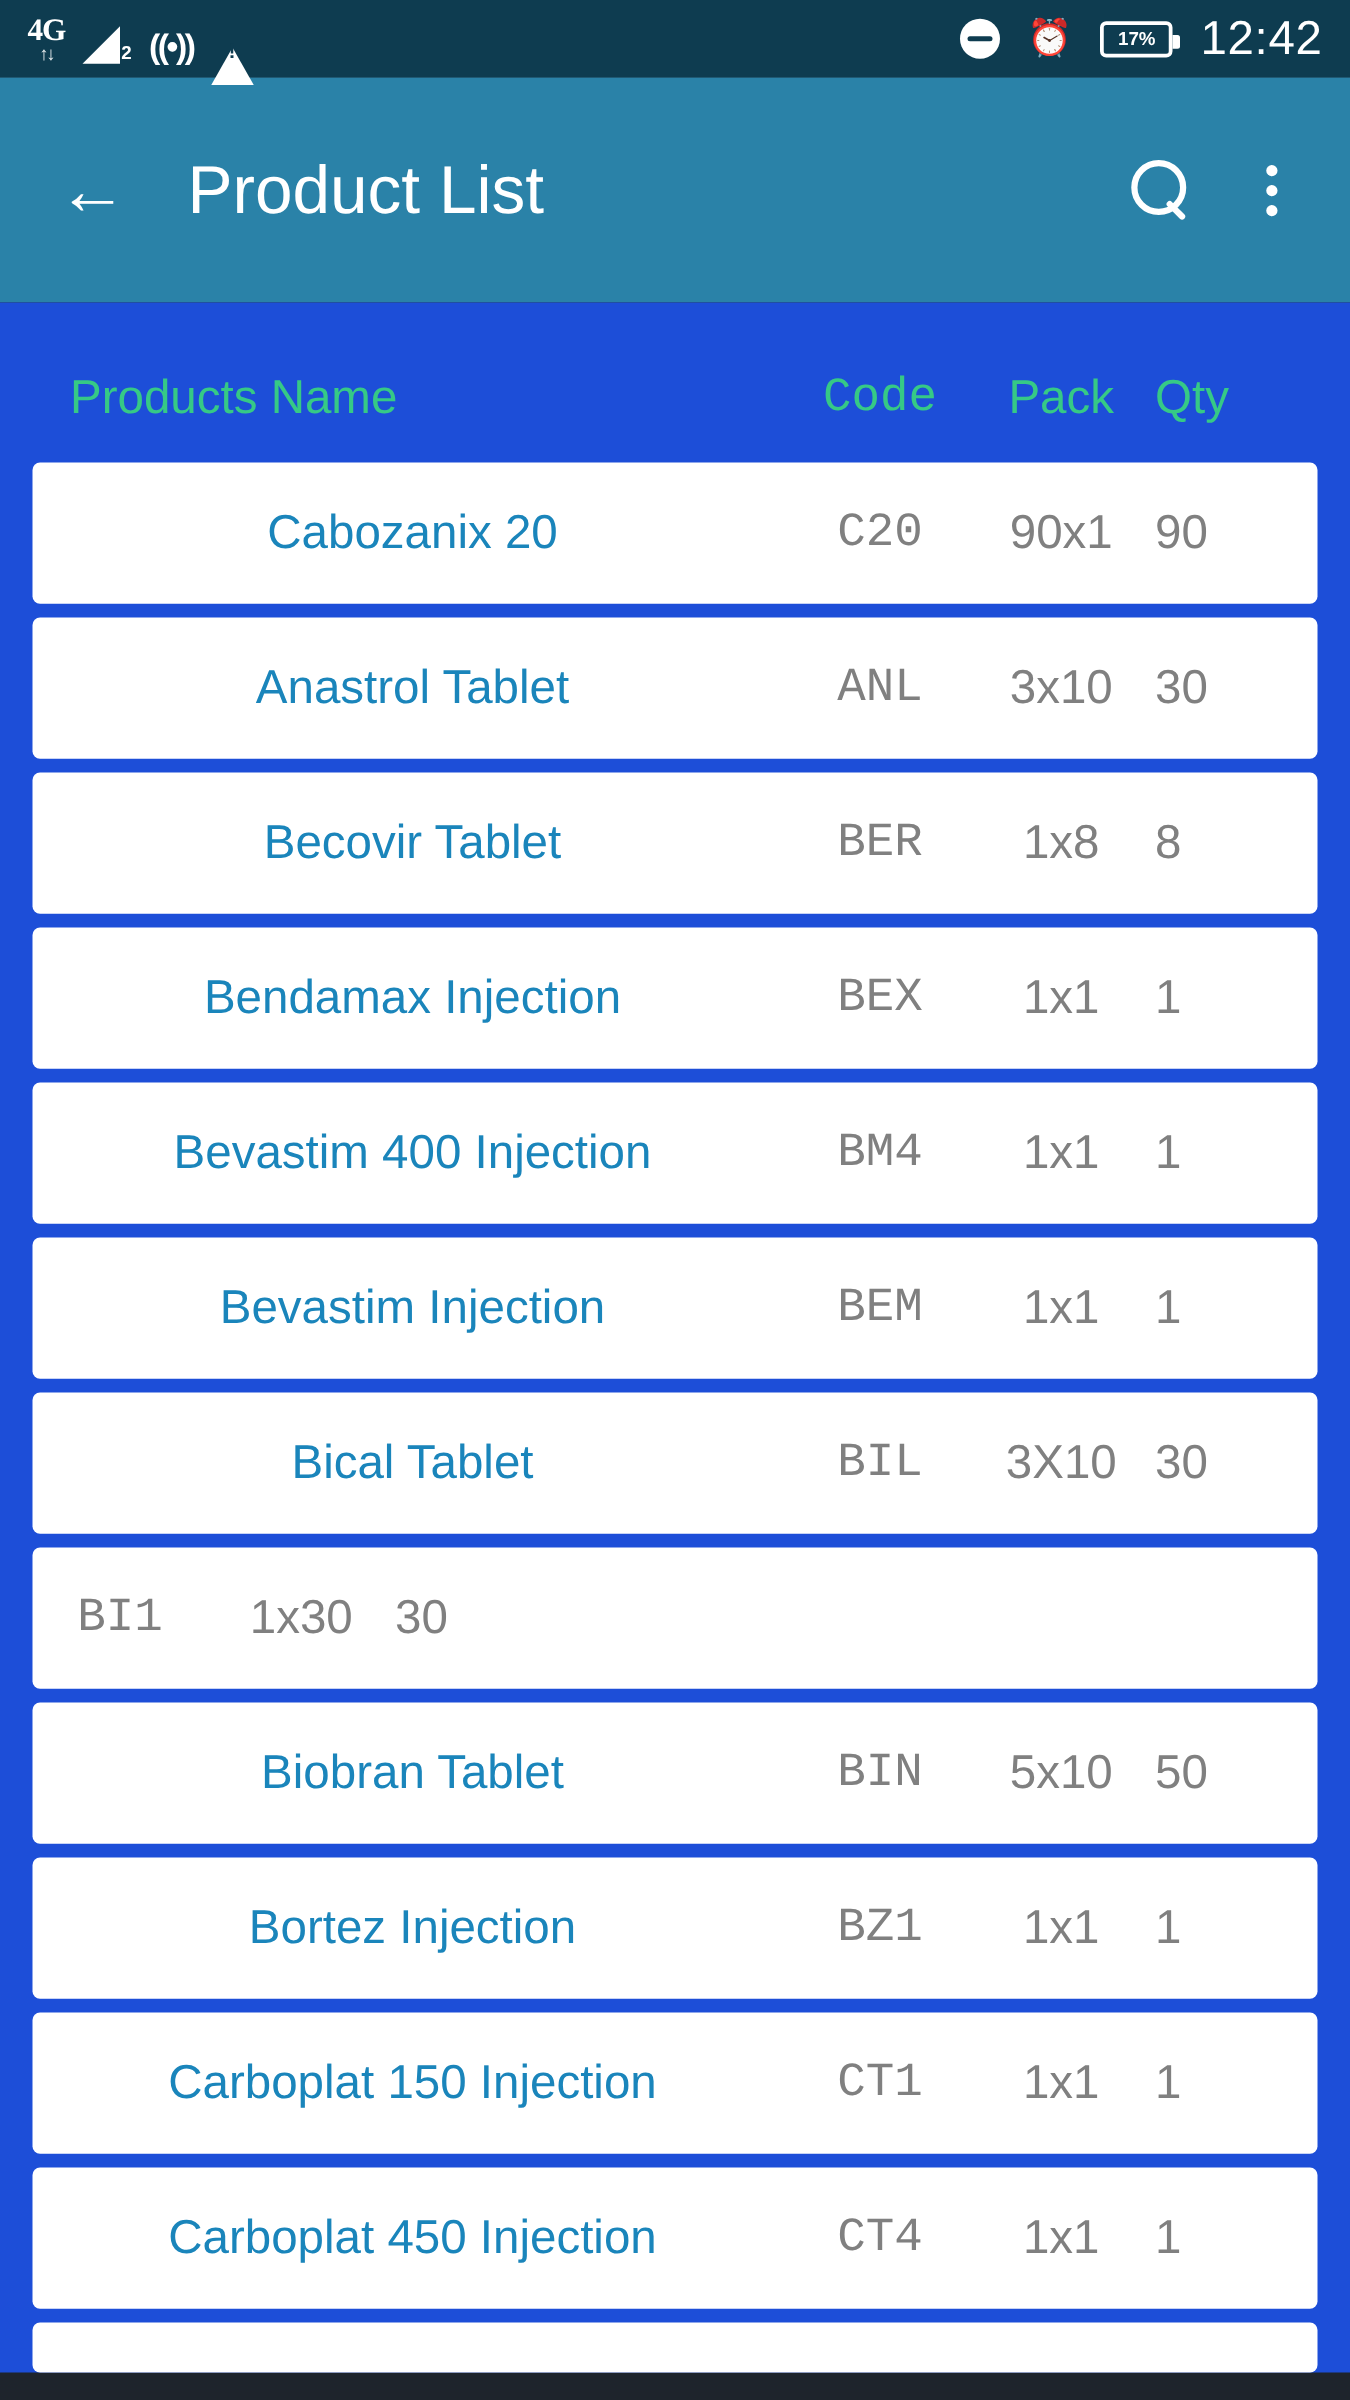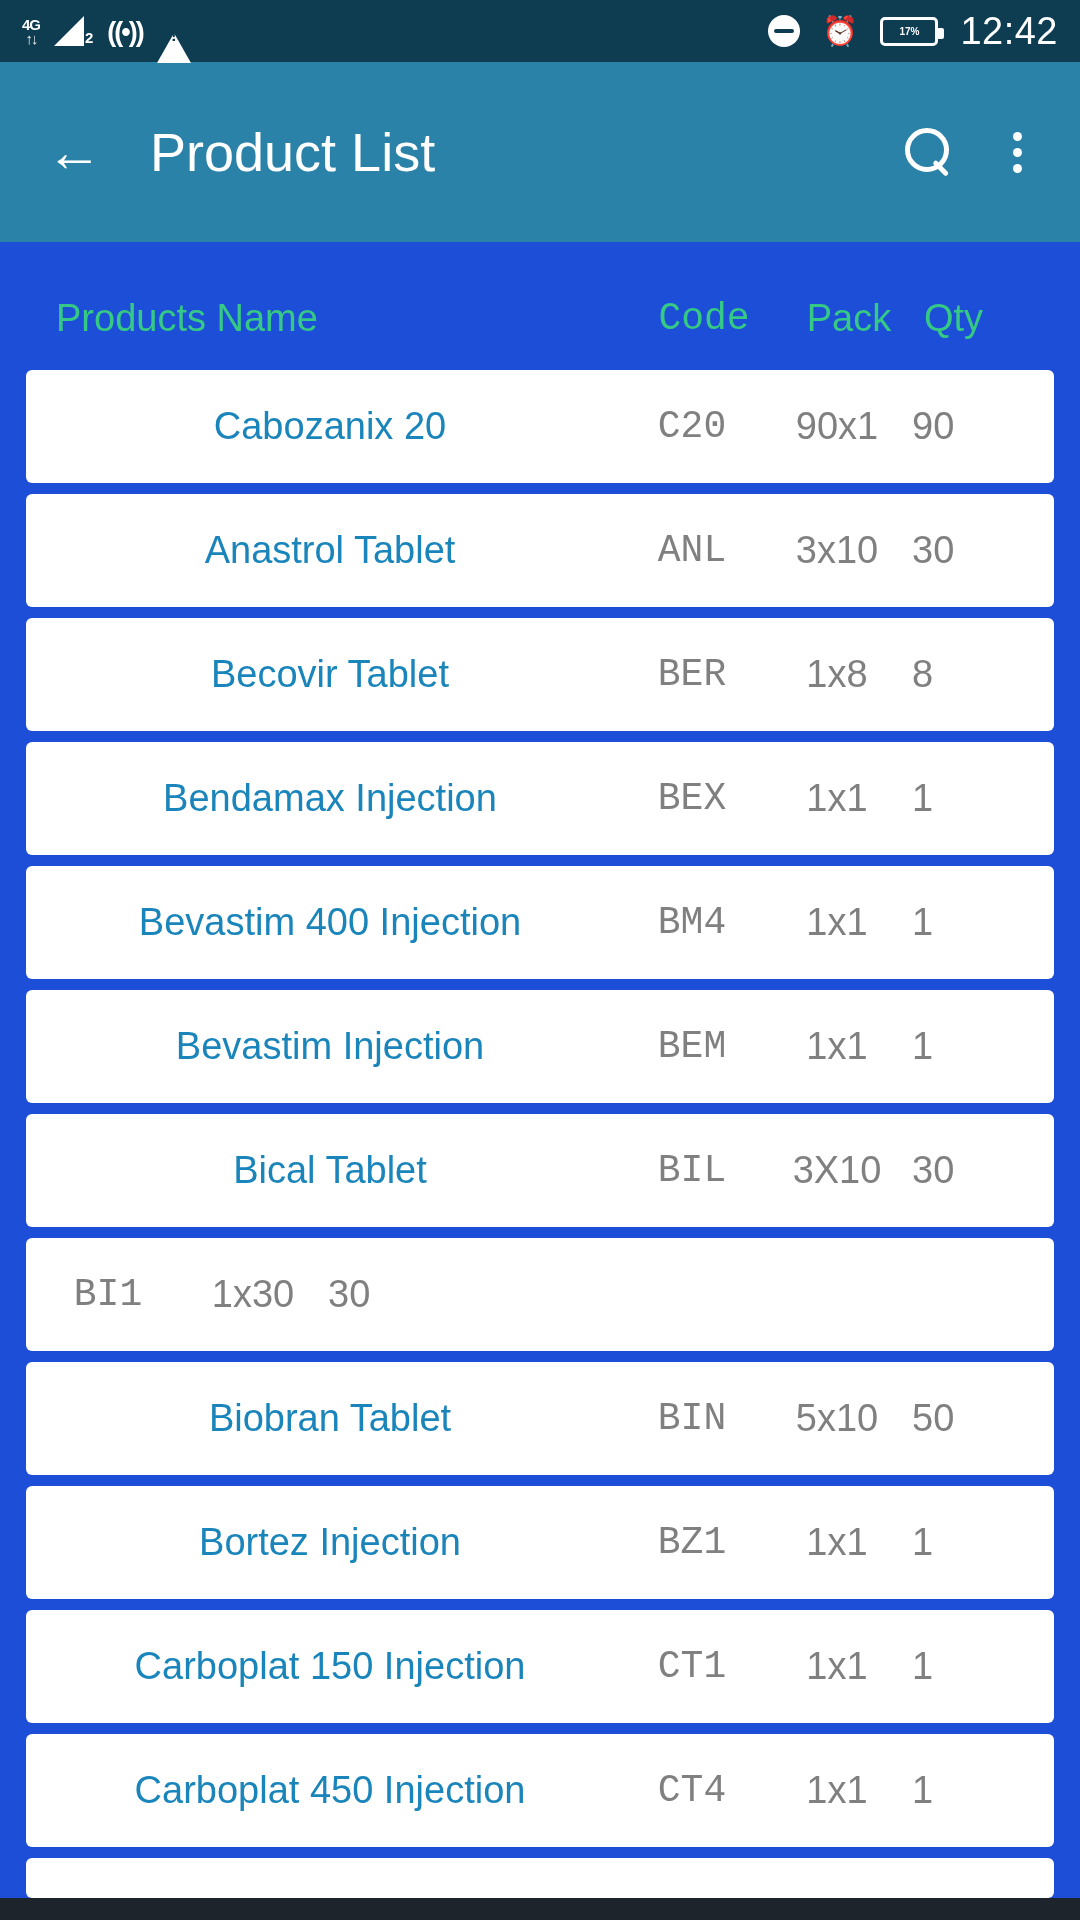--- a/index.html
+++ b/index.html
@@ -15,21 +15,21 @@
     height:62px; width:100%;
     background:#0e3c50;
     display:flex; align-items:center;
     padding:0 22px;
     color:#ffffff;
   }
   .sb-left{ display:flex; align-items:flex-end; gap:14px; }
   .sb-right{ display:flex; align-items:center; gap:22px; margin-left:auto; }
 
   .ico-4g{ display:flex; flex-direction:column; align-items:center; line-height:1; }
-  .ico-4g .lbl{ font-size:15px; font-weight:700; letter-spacing:-1px; }
+  .ico-4g .lbl{ font-size:25px; font-weight:700; letter-spacing:-1px;font-family:Liberation Serif, serif; }
   .ico-4g .arr{ font-size:15px; letter-spacing:-2px; margin-top:-1px; opacity:.9; }
 
   .ico-signal{ display:flex; align-items:flex-end; gap:1px; }
   .ico-signal .tri{
     width:0;height:0;
     border-left:30px solid transparent;
     border-bottom:30px solid #ffffff;
   }
   .ico-signal .num{ font-size:15px; font-weight:700; }
 
@@ -56,21 +56,21 @@
   }
   .ico-alarm{ font-size:29px; line-height:1; }
   .ico-batt{
     width:58px;height:29px;border:3px solid #fff;border-radius:5px;
     display:flex;align-items:center;justify-content:center;position:relative;
   }
   .ico-batt:after{
     content:""; position:absolute; right:-9px; top:8px;
     width:6px; height:11px; background:#fff; border-radius:0 2px 2px 0;
   }
-  .ico-batt span{ font-size:10px; font-weight:700; }
+  .ico-batt span{ font-size:15px; font-weight:700; }
   .sb-clock{ font-size:38px; font-weight:400; letter-spacing:.5px; }
 
   
   .appbar{
     height:180px; width:100%;
     background:#2a82a8;
     display:flex; align-items:center;
     padding:0 48px 0 46px;
     color:#ffffff;
   }
@@ -106,21 +106,21 @@
   .col-pack{ width:150px; text-align:center; }
   .col-qty { width:130px; }
 
   .rows{ padding:0 26px; }
   .row{
     background:#ffffff;
     border-radius:6px;
     height:113px;
     margin-bottom:11px;
     display:flex; align-items:center;
-    padding:0 12px;
+    padding:0 0;
   }
   .row .col-name{
     color:#1a85bb; font-size:38px; text-align:center; padding-left:0;
   }
   .row .col-code,
   .row .col-pack,
   .row .col-qty{ color:#808080; font-size:38px; }
   .row.partial{ height:40px; margin-bottom:0; overflow:hidden; }
 </style>
 </head>

